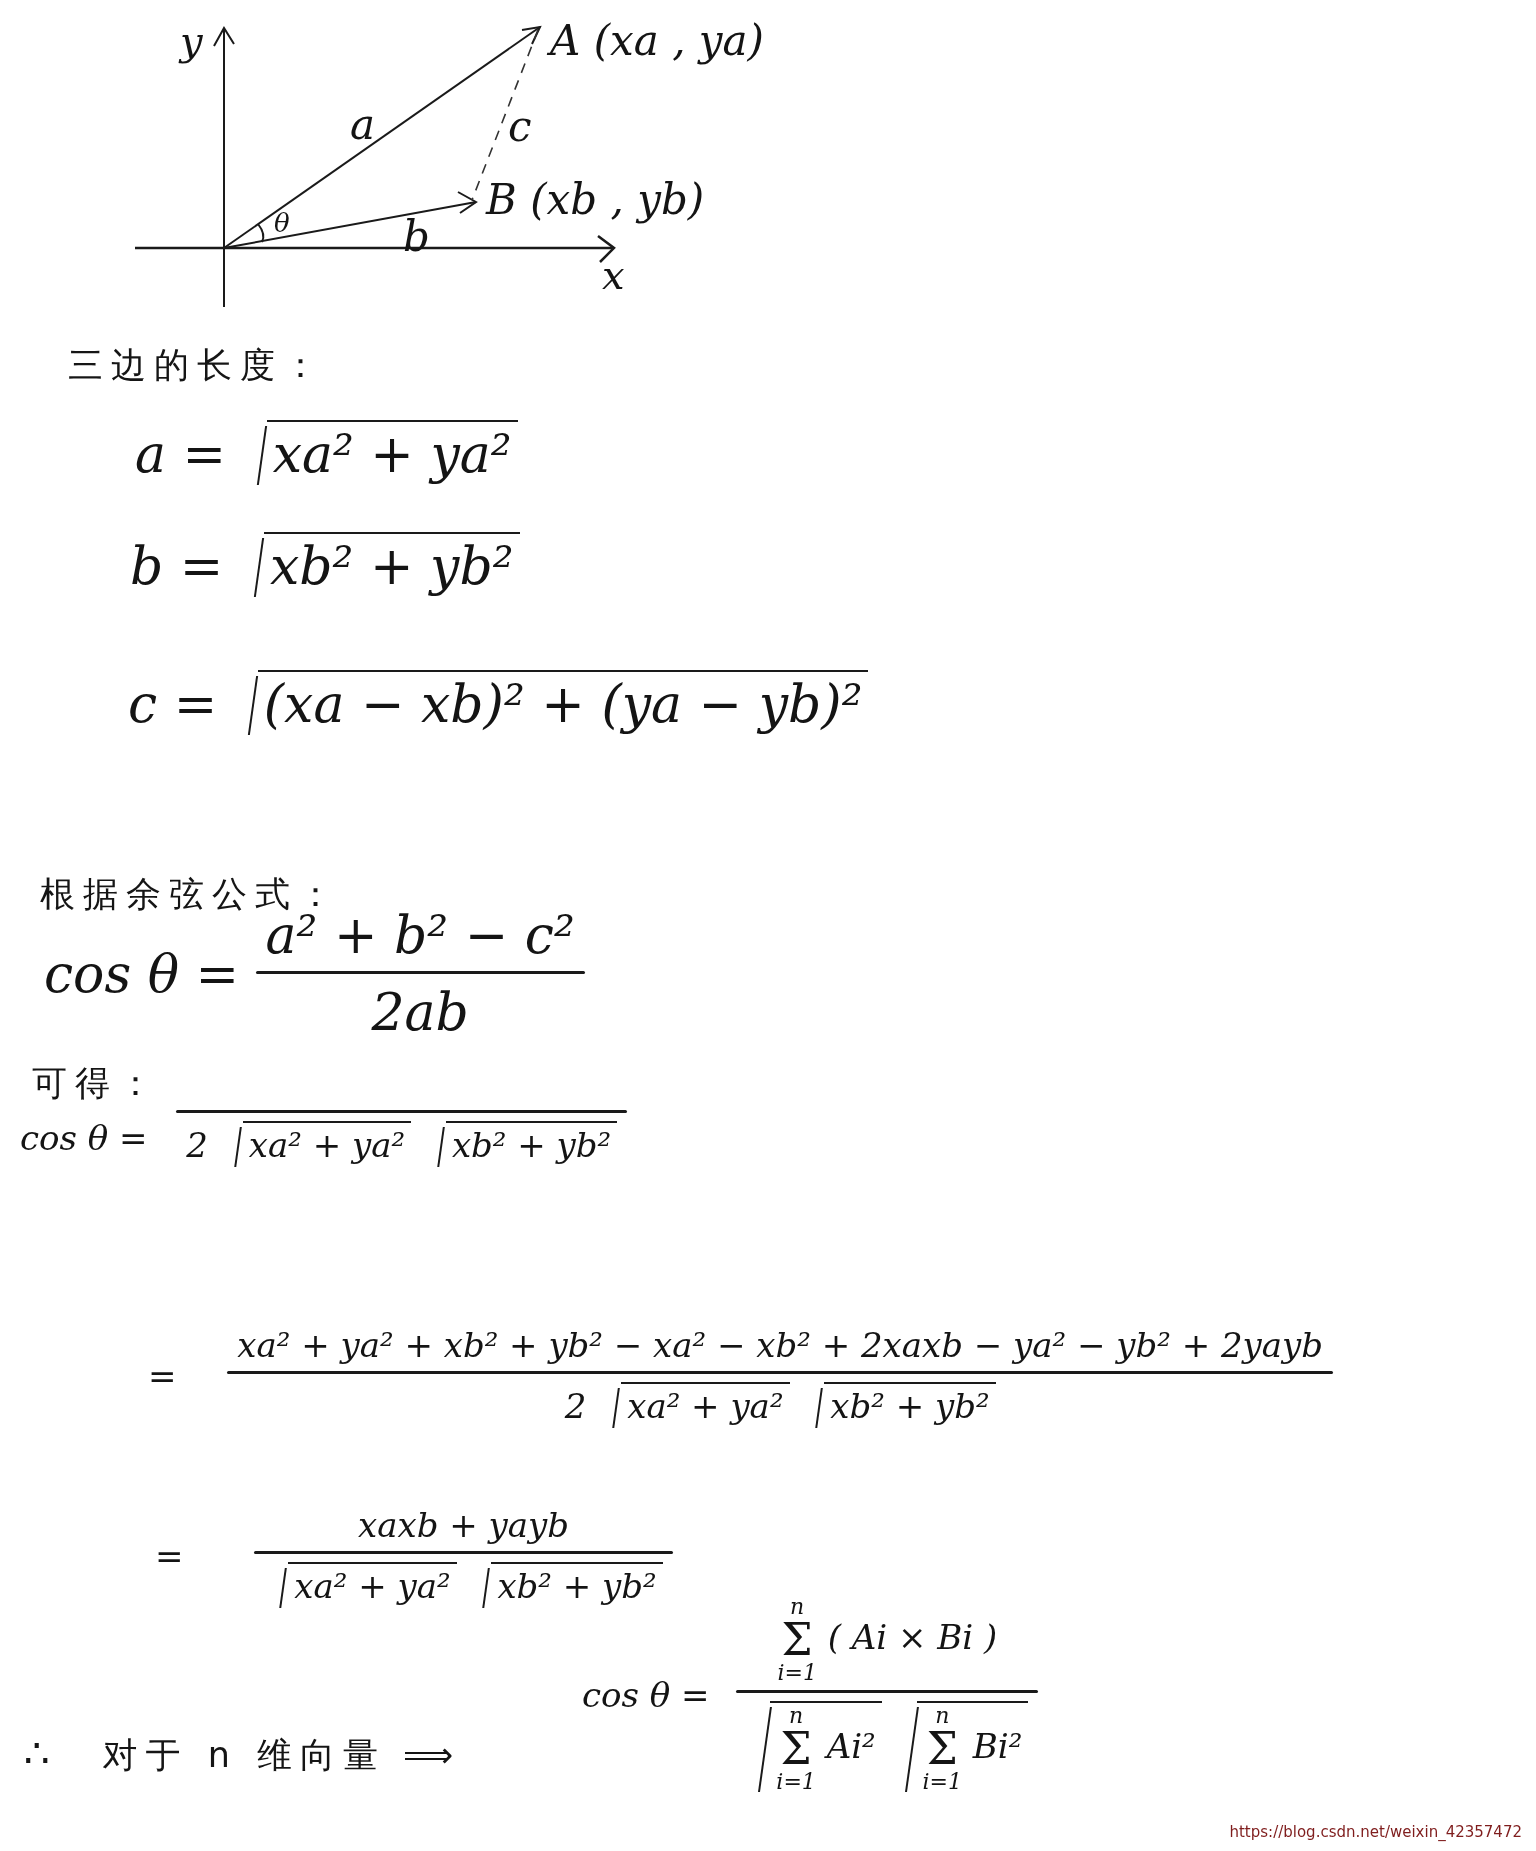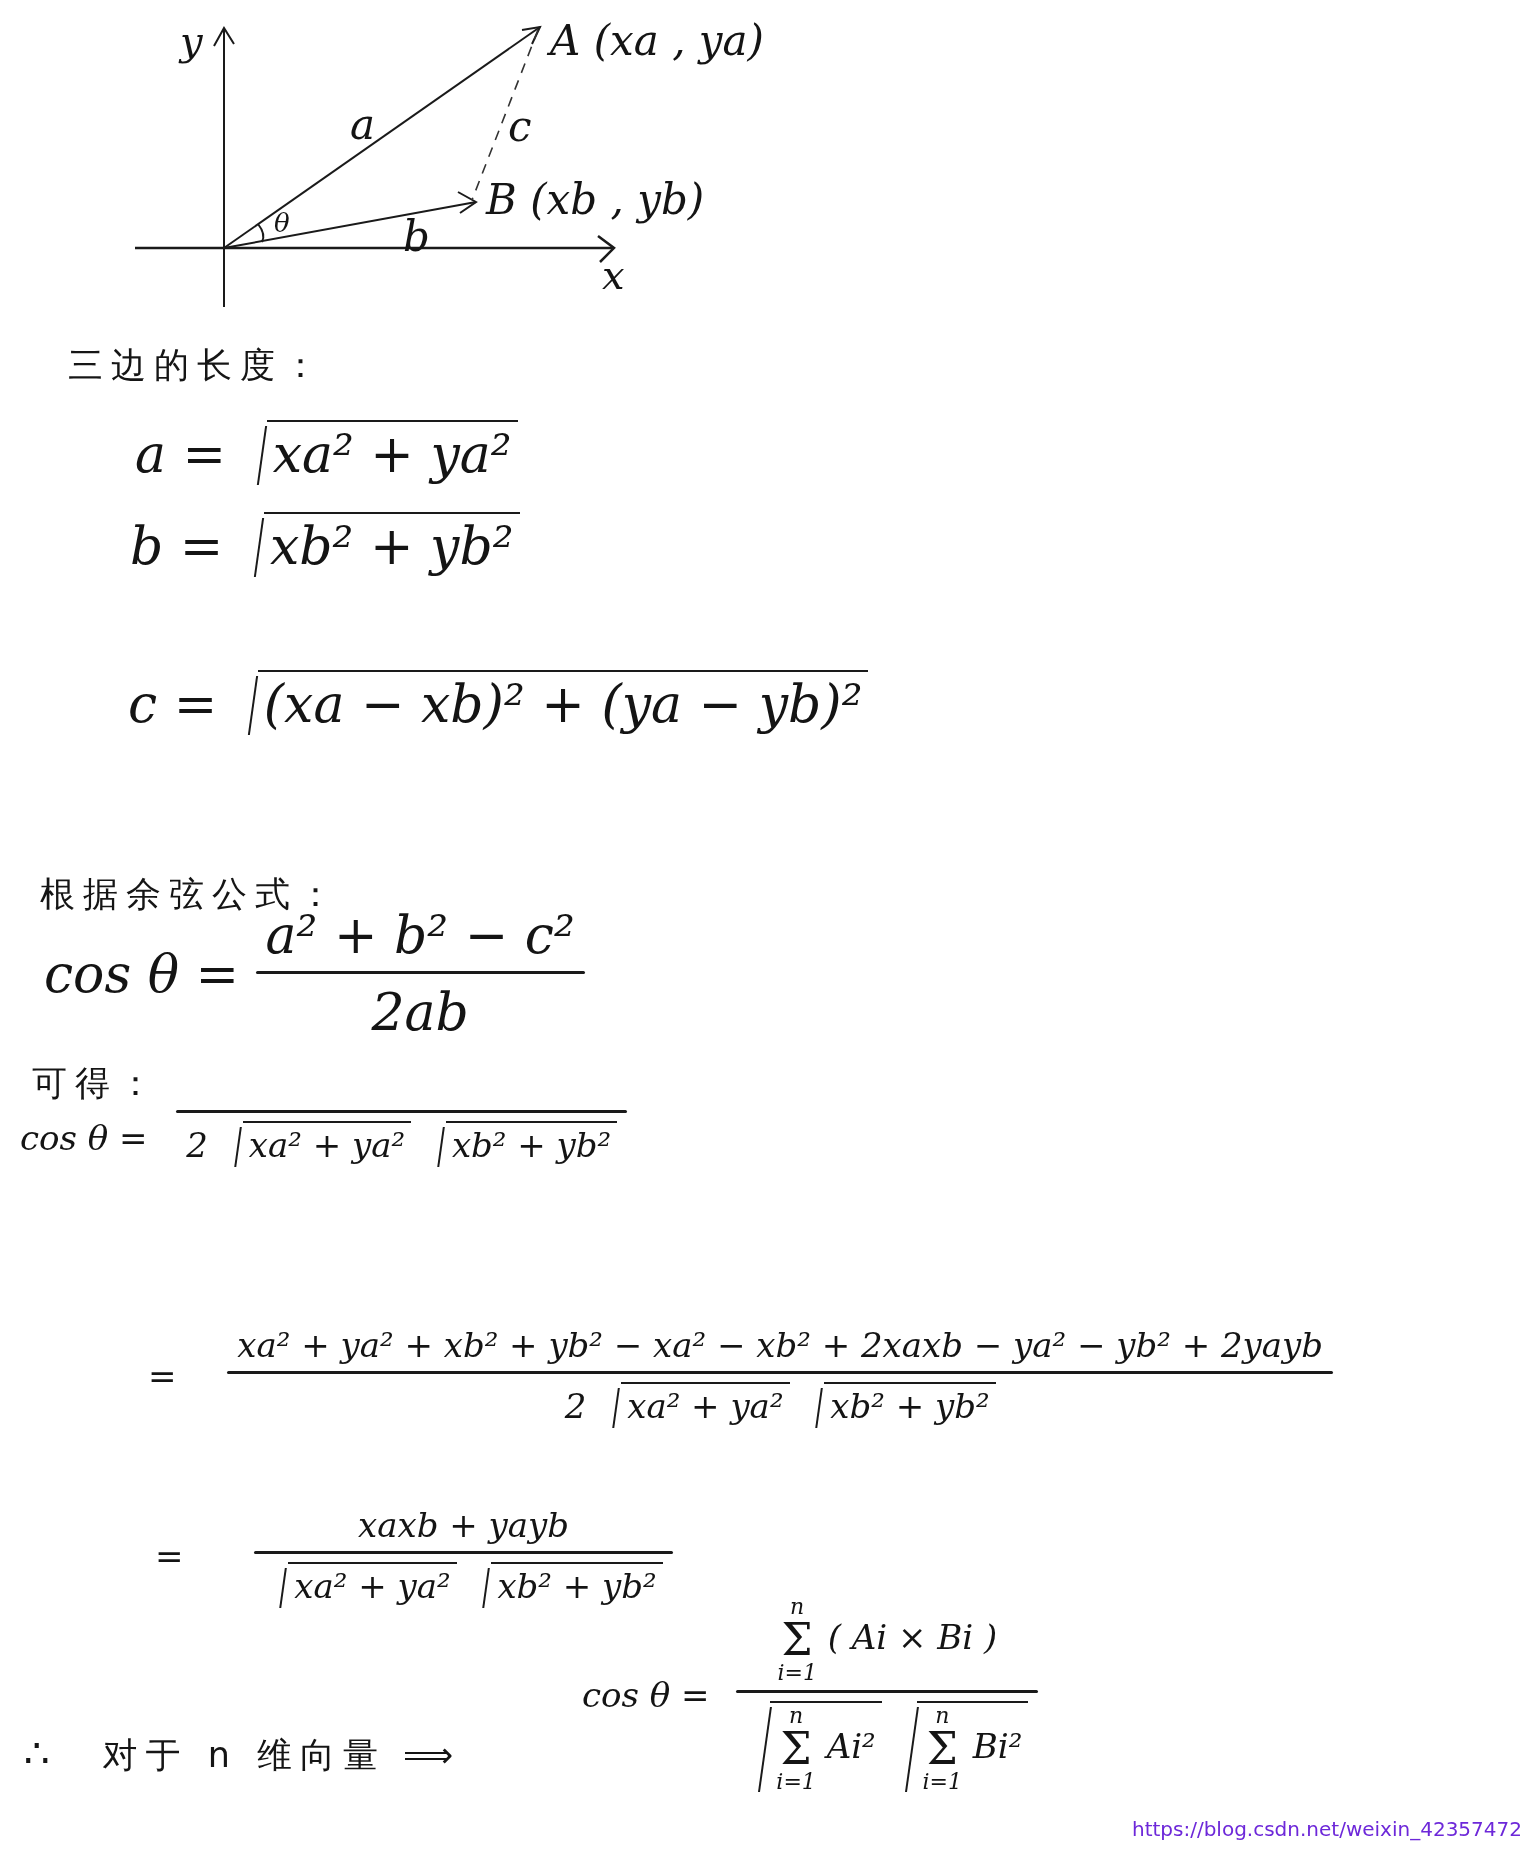--- a/index.html
+++ b/index.html
@@ -14,21 +14,21 @@
   .frac .num { padding: 0 10px 6px 10px; }
   .frac .bar { height: 3px; background: #1a1a1a; align-self: stretch; border-radius: 2px; }
   .frac .den { padding: 8px 10px 0 10px; }
   .sqrt { display: inline-block; position: relative; padding-left: 24px; }
   .sqrt::before { content: ""; position: absolute; left: 2px; top: 6px; width: 16px; height: 92%;
                   border-right: 2px solid #1a1a1a; transform: skewX(-8deg); }
   .sqrt .rad { border-top: 2px solid #1a1a1a; padding: 2px 6px 0 6px; display: inline-block; }
   .sum { display: inline-flex; flex-direction: column; align-items: center; vertical-align: middle; line-height: 1; }
   .sum .top, .sum .bot { font-size: 22px; }
   .sum .sig { font-size: 44px; font-style: normal; }
-  .wm { font-family: "DejaVu Sans", sans-serif; font-size: 20px; color: #6d28d9; }
+  .wm { font-family: "DejaVu Sans", sans-serif; font-size: 15px; color: #7f1d1d; }
 </style>
 </head>
 <body>
 
 <div class="abs" style="left:0;top:0;width:768px;height:320px;">
   <svg width="768" height="320">
 
     <line x1="135" y1="248" x2="612" y2="248" stroke="#1a1a1a" stroke-width="2.5"></line>
     <polyline points="598,236 614,248 600,262" fill="none" stroke="#1a1a1a" stroke-width="2.5"></polyline>
 
@@ -55,21 +55,21 @@
   <span class="abs hand lbl" style="left:486px;top:175px;">B (xb , yb)</span>
 </div>
 
 <div class="abs cn" style="left:68px;top:342px;">三边的长度：</div>
 
 <div class="abs hand eq" style="left:135px;top:420px;">
   <span>a =</span>
   <span class="sqrt"><span class="rad">xa² + ya²</span></span>
 </div>
 
-<div class="abs hand eq" style="left:130px;top:512px;">
+<div class="abs hand eq" style="left:130px;top:532px;">
   <span>b =</span>
   <span class="sqrt"><span class="rad">xb² + yb²</span></span>
 </div>
 
 <div class="abs hand eq" style="left:128px;top:670px;">
   <span>c =</span>
   <span class="sqrt"><span class="rad">(xa − xb)² + (ya − yb)²</span></span>
 </div>
 
 <div class="abs cn" style="left:40px;top:835px;margin-top:36px;">根据余弦公式：</div>

